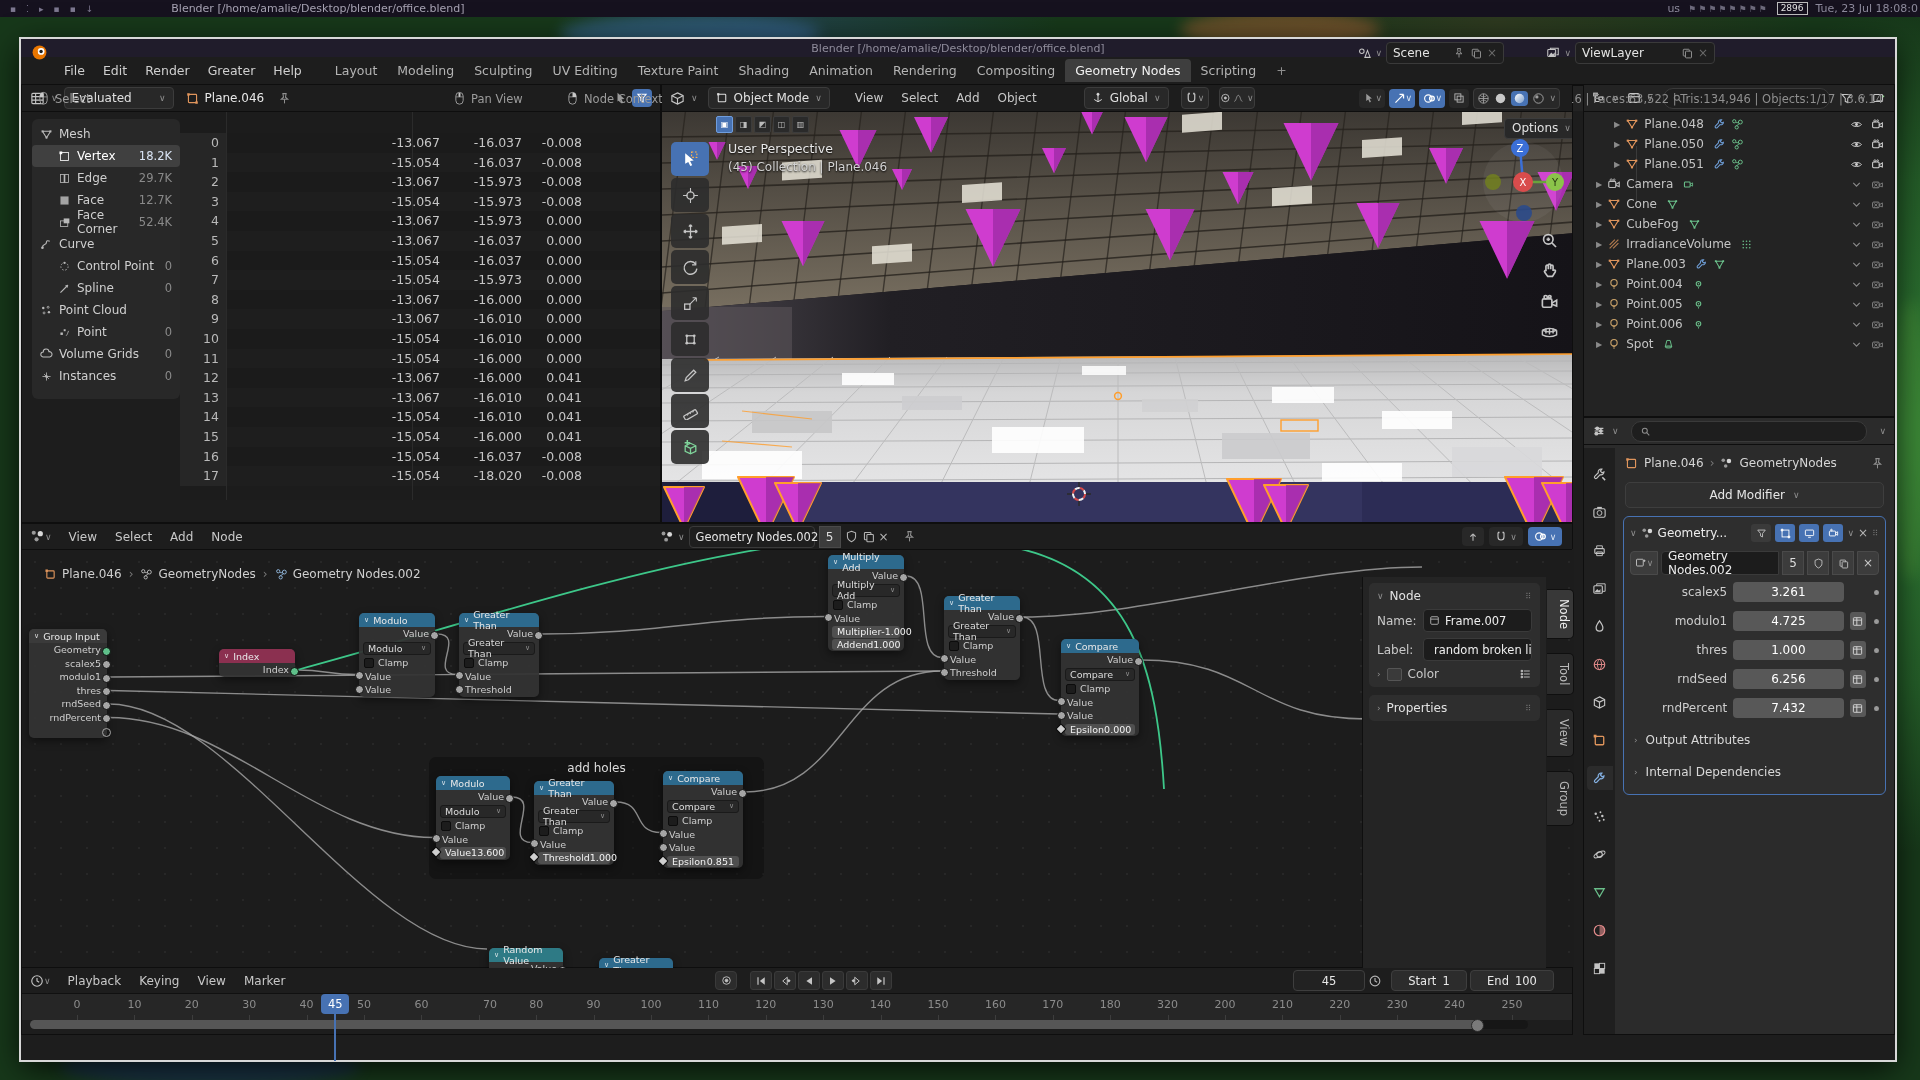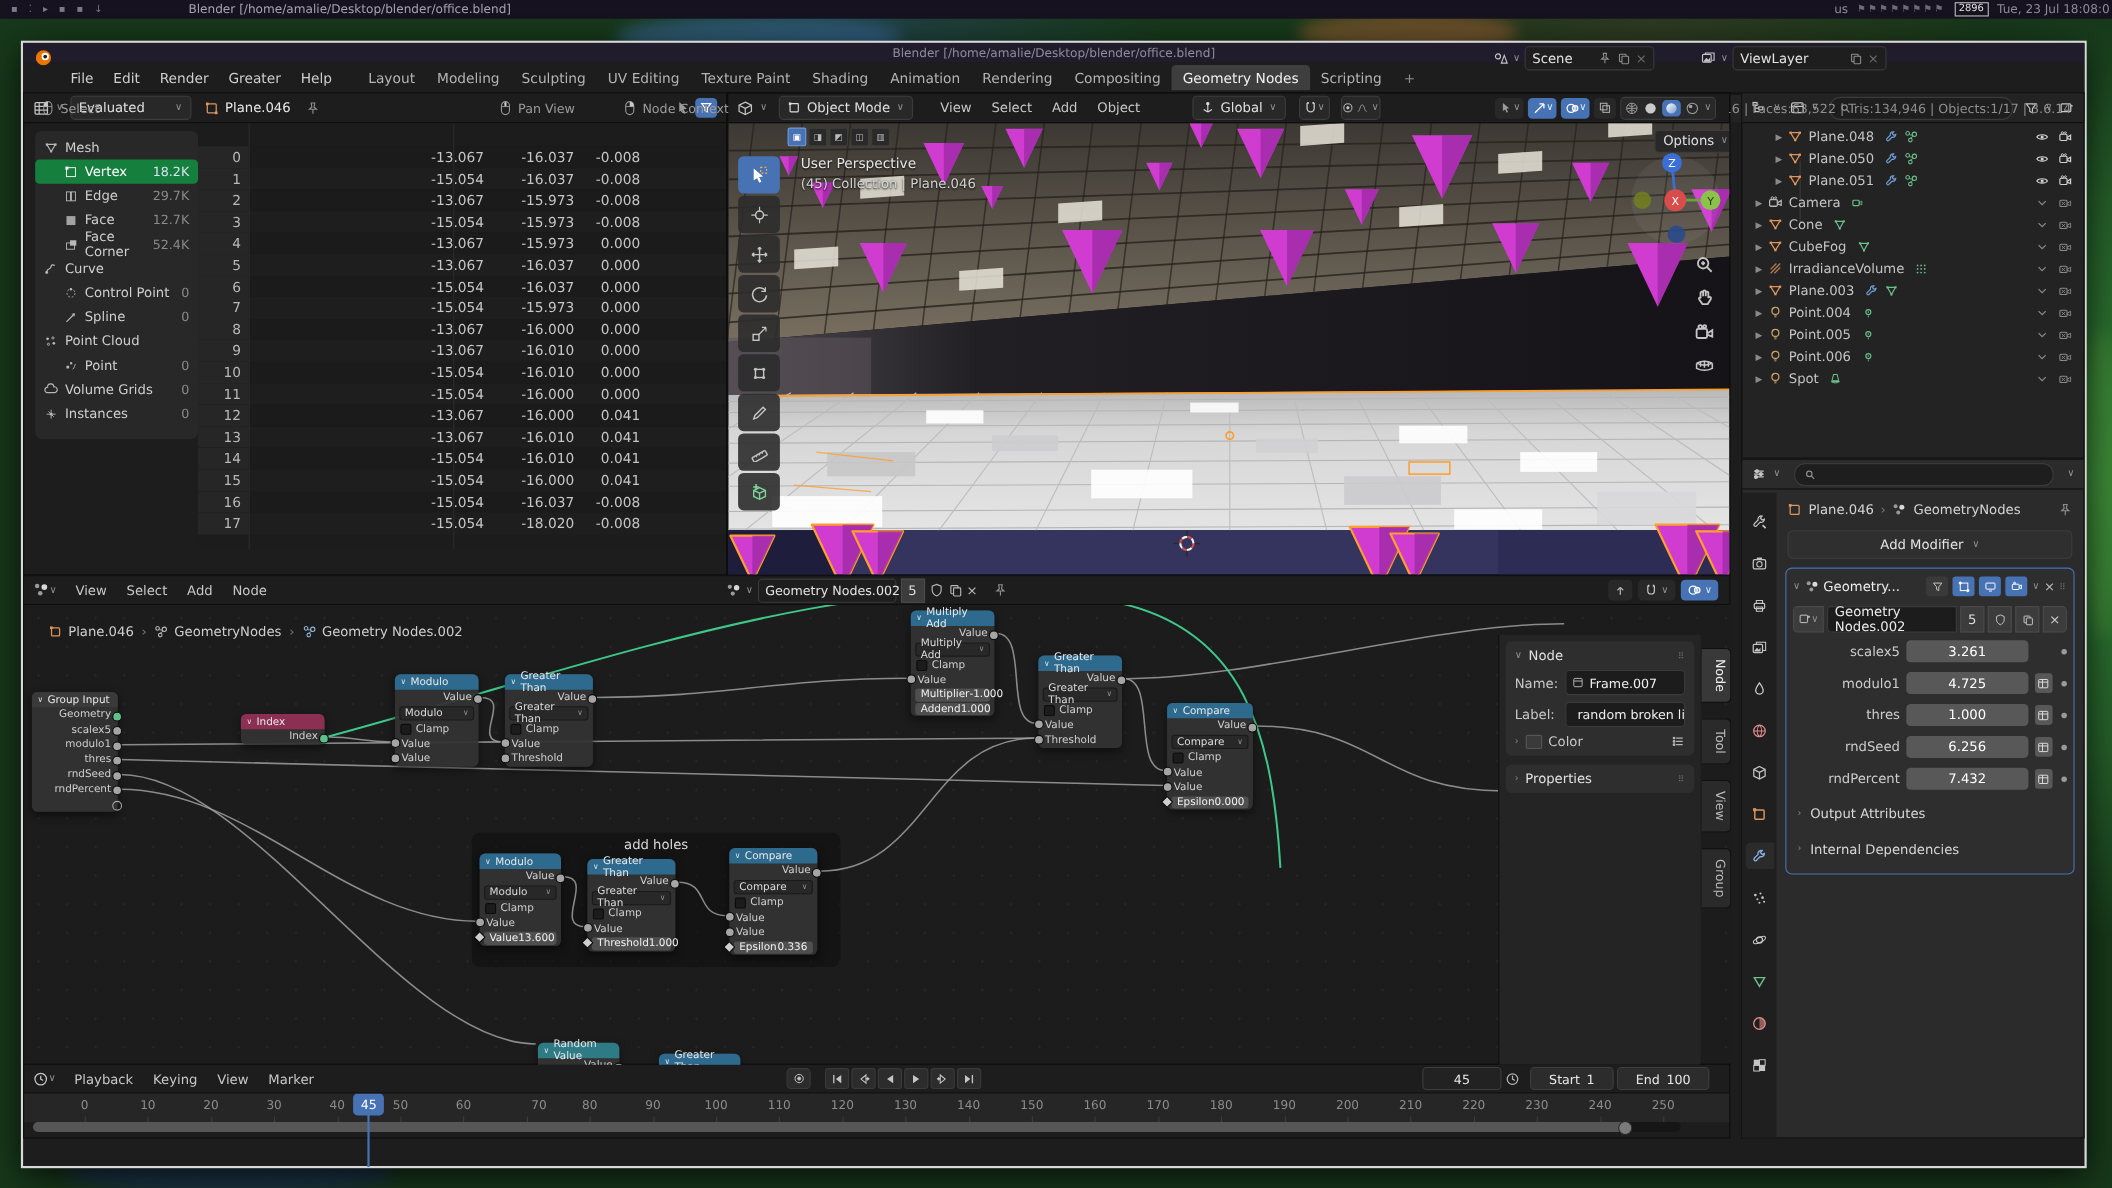--- a/index.html
+++ b/index.html
@@ -57,21 +57,21 @@
   .searchbox{display:flex;align-items:center;gap:5px;background:#1e1e1e;border:1px solid #3a3a3a;border-radius:10px;
              height:19px;padding:0 8px;}
 
   
   #sp{left:0;top:45px;width:640px;height:439px;}
   .edhead{position:absolute;left:0;top:0;right:0;height:27px;background:#1d1d1d;border-bottom:1px solid #0e0e0e;
           display:flex;align-items:center;gap:6px;padding:0 8px;box-sizing:border-box;font-size:12px;}
   #sp-side{left:10px;top:34px;width:148px;height:272px;background:#282828;border-radius:6px;padding:4px 0;}
   .sprow{display:flex;align-items:center;height:22px;font-size:12px;color:#cfcfcf;padding:0 8px;gap:6px;}
   .sprow .cnt{margin-left:auto;color:#8a8a8a;font-size:11.5px;}
-  .sprow.sel{background:#15803d;border-radius:4px;margin:0 0;color:#fff;}
+  .sprow.sel{background:#404040;border-radius:4px;margin:0 0;color:#fff;}
   .sprow.sel .cnt{color:#d9e4f5;}
   #sp-table{left:158px;top:27px;right:0;bottom:22px;overflow:hidden;background:#1c1c1c;}
   .spcolhead{position:absolute;top:0;left:0;right:0;height:21px;border-bottom:1px solid #101010;color:#bdbdbd;
              font-size:12px;background:#212121;}
   .sptr{position:absolute;left:0;right:0;height:19.6px;font-size:12.5px;color:#c6c6c6;}
   .sptr .idx{position:absolute;left:0;width:46px;text-align:right;background:#262626;color:#b9b9b9;height:100%;line-height:19.6px;padding-right:7px;box-sizing:border-box;}
   .sptr .v{position:absolute;text-align:right;line-height:19.6px;}
   .colline{position:absolute;top:0;bottom:0;width:1px;background:#2b2b2b;}
   #sp-footer{position:absolute;left:158px;right:0;bottom:0;height:22px;background:#1d1d1d;border-top:1px solid #101010;
              font-size:11.5px;color:#8f8f8f;display:flex;align-items:center;justify-content:flex-end;padding-right:120px;}
@@ -2090,21 +2090,21 @@
             <span class="tinychev" style="font-size:7px">∨</span>
           </div>
           <div class="ncbx">
             <span class="bx"></span>
             <span>Clamp</span>
           </div>
           <div class="nrow">Value</div>
           <div class="nrow">Value</div>
           <div class="nfld">
             <span>Epsilon</span>
-            <span>0.336</span>
+            <span>0.851</span>
           </div>
           <span class="sock" style="right:-4px;top:17.5px"></span>
           <span class="sock" style="left:-4px;top:58px"></span>
           <span class="sock" style="left:-4px;top:71.5px"></span>
           <span class="sock diam" style="left:-4px;top:85.5px"></span>
       </div>
         <div class="node" style="left:467px;top:399px;width:74px">
         <div class="nhead" style="background:#2e7a85">
             <span class="hc">∨</span>
             <span>Random Value</span>
@@ -2229,21 +2229,21 @@
         <span class="tick" style="left:858.6px">140</span>
         <span class="tickmark" style="left:858.6px"></span>
         <span class="tick" style="left:916px">150</span>
         <span class="tickmark" style="left:916px"></span>
         <span class="tick" style="left:973.4000000000001px">160</span>
         <span class="tickmark" style="left:973.4000000000001px"></span>
         <span class="tick" style="left:1030.8000000000002px">170</span>
         <span class="tickmark" style="left:1030.8000000000002px"></span>
         <span class="tick" style="left:1088.2px">180</span>
         <span class="tickmark" style="left:1088.2px"></span>
-        <span class="tick" style="left:1145.6000000000001px">190</span>
+        <span class="tick" style="left:1145.6000000000001px">320</span>
         <span class="tickmark" style="left:1145.6000000000001px"></span>
         <span class="tick" style="left:1203px">200</span>
         <span class="tickmark" style="left:1203px"></span>
         <span class="tick" style="left:1260.4px">210</span>
         <span class="tickmark" style="left:1260.4px"></span>
         <span class="tick" style="left:1317.8px">220</span>
         <span class="tickmark" style="left:1317.8px"></span>
         <span class="tick" style="left:1375.2px">230</span>
         <span class="tickmark" style="left:1375.2px"></span>
         <span class="tick" style="left:1432.6000000000001px">240</span>

